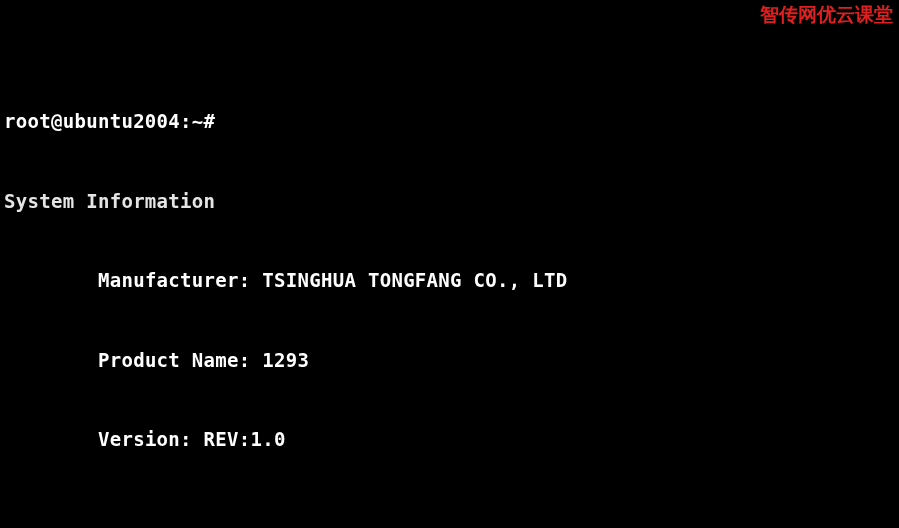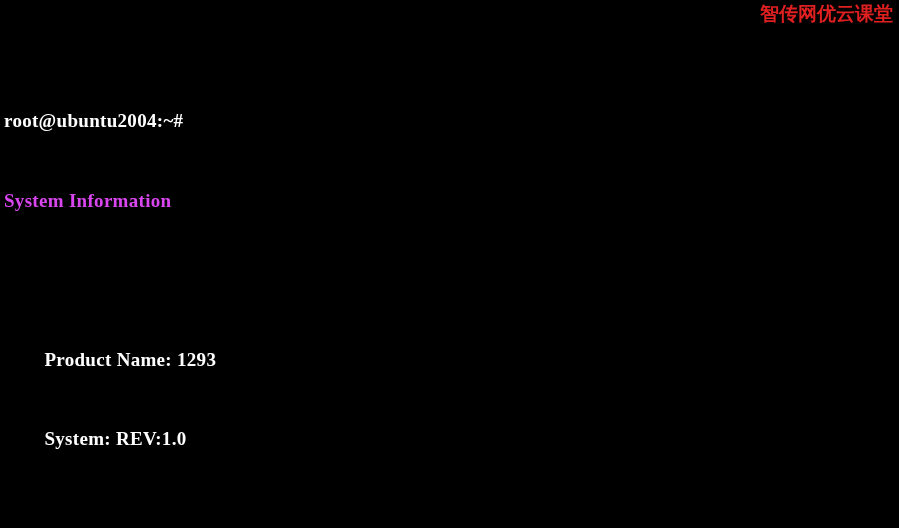--- a/index.html
+++ b/index.html
@@ -14,46 +14,46 @@
     font-family: "DejaVu Sans Mono", "Liberation Mono", Consolas, monospace;
     font-size: 19px;
     line-height: 26.5px;
     color: #fff;
     white-space: pre;
     padding: 2px 4px;
     position: relative;
     font-weight: bold;
     letter-spacing: 0.3px;
   }
-  .line { display: block; font-family: Liberation Serif, serif; }
-  .red { color: #d946ef; }
+  .line { display: block; }
+  .red { color: #e5e5e5; }
   .watermark-top {
     position: absolute;
     top: 2px;
     right: 6px;
     color: #e02020;
-    font-family: Liberation Mono, monospace;
+    font-family: Liberation Serif, serif;
     font-size: 19px;
     font-weight: bold;
     letter-spacing: 0px;
     white-space: nowrap;
     margin-left: 37px;
   }
 </style>
 </head>
 <body>
 
 <div class="terminal">
   <div class="watermark-top">智传网优云课堂</div>
 
   <span class="line"><span>root@ubuntu2004</span>:<span>~</span><span>#</span></span>
   <span class="line red">System Information</span>
-  <span class="line"><span>        </span></span>
+  <span class="line"><span>        </span><span>Manufacturer: TSINGHUA TONGFANG CO., LTD</span></span>
   <span class="line"><span>        </span><span>Product Name: 1293</span></span>
-  <span class="line"><span>        </span><span>System: REV:1.0</span></span>
+  <span class="line"><span>        </span><span>Version: REV:1.0</span></span>
   
   
   
   
   
   
   
   
   
   

